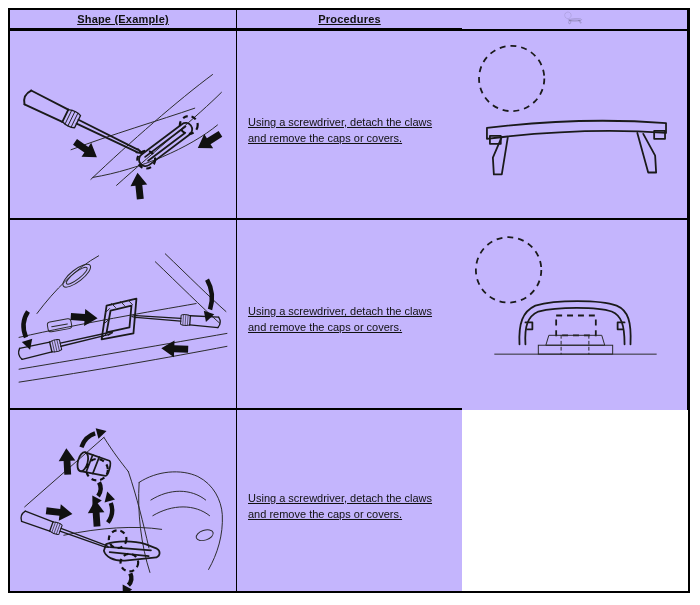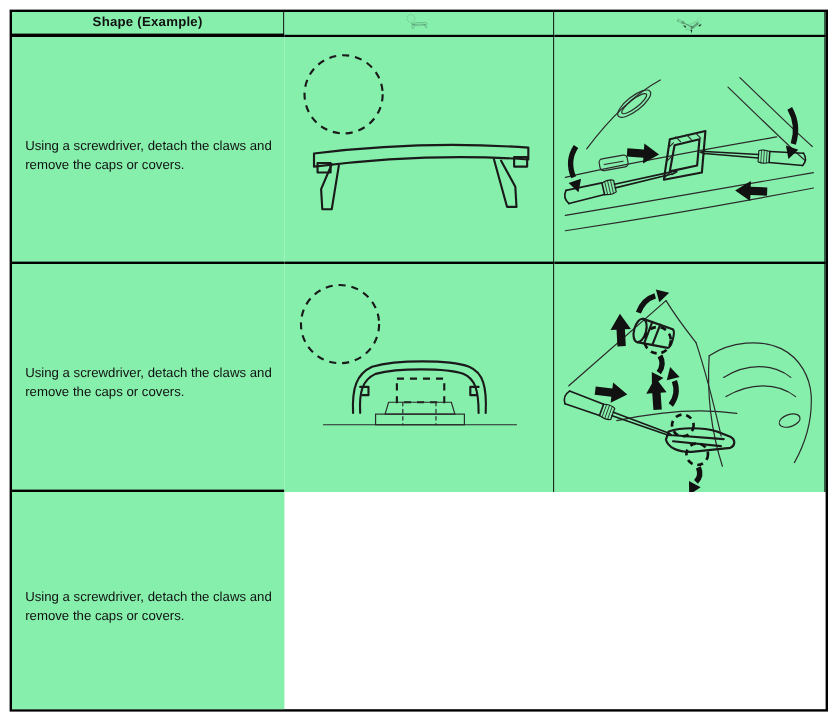--- a/index.html
+++ b/index.html
@@ -10,21 +10,21 @@
   .tbl{
     position:absolute;left:8px;top:8px;width:682px;height:585px;
     border:2px solid #000;box-sizing:border-box;
     display:grid;
     grid-template-columns:227px 225px 1fr;
     grid-template-rows:21px 189px 190px 1fr;
     background:#fff;
   }
   .cell{
     border-right:1px solid #000;border-bottom:2px solid #000;
-    box-sizing:border-box;overflow:hidden;background:#86efac;
+    box-sizing:border-box;overflow:hidden;background:#c4b5fd;text-decoration:underline;
   }
   .cell.lastcol{border-right:none;}
   .cell.lastrow{border-bottom:none;}
   .hcell{
     border-bottom:3px solid #000;
     display:flex;align-items:center;justify-content:center;
     font-size:11px;font-weight:bold;letter-spacing:0.2px;
   }
   .proc{
     display:flex;align-items:center;
@@ -56,20 +56,21 @@
       <path d="M68,-2.5 L146,-1.5"></path>
         <path d="M68,2.5 L146,1.5"></path>
       <path d="M146,-2 L153,0 L146,2"></path>
     </g>
   </defs>
 </svg>
 
 <div class="tbl">
 
   <div class="cell hcell">Shape (Example)</div>
+  <div class="cell hcell lastcol">Procedures</div>
 
   <div class="cell">
     <svg class="draw" viewBox="0 0 227 189">
       <circle class="dash" cx="48" cy="53" r="32"></circle>
       <g>
         <path class="ln" d="M55,96 C85,86 150,84 174,89 L184,96 L177,104 C145,99 92,100 63,105 Z"></path>
         <path class="ln" d="M68,107 C100,113 132,113 160,107" stroke-width="1.4"></path>
         <path class="ln" d="M64,105 C59,111 55,119 55,127 C55,134 59,137 65,137 C71,137 74,133 75,127 L77,108"></path>
         <path class="ln" d="M156,106 L173,130 C174,133 178,134 180,131 L181,128 L164,104"></path>
       </g>

